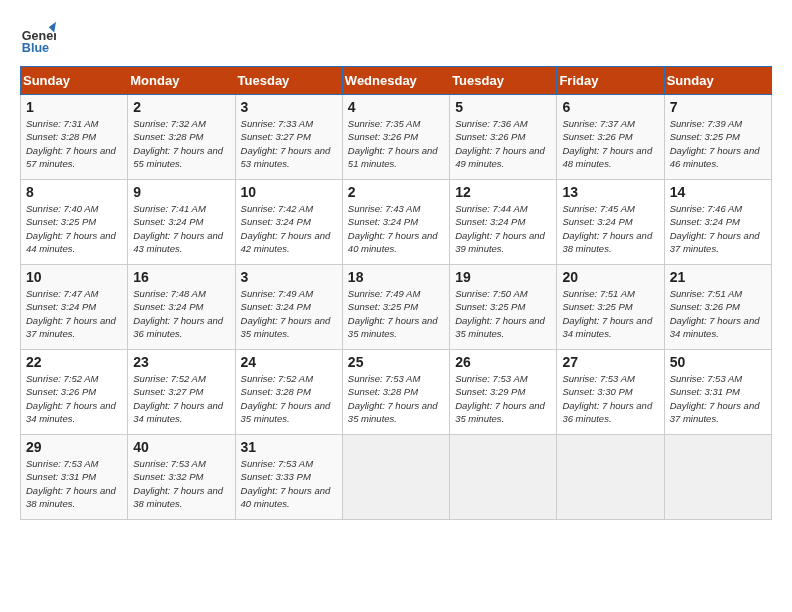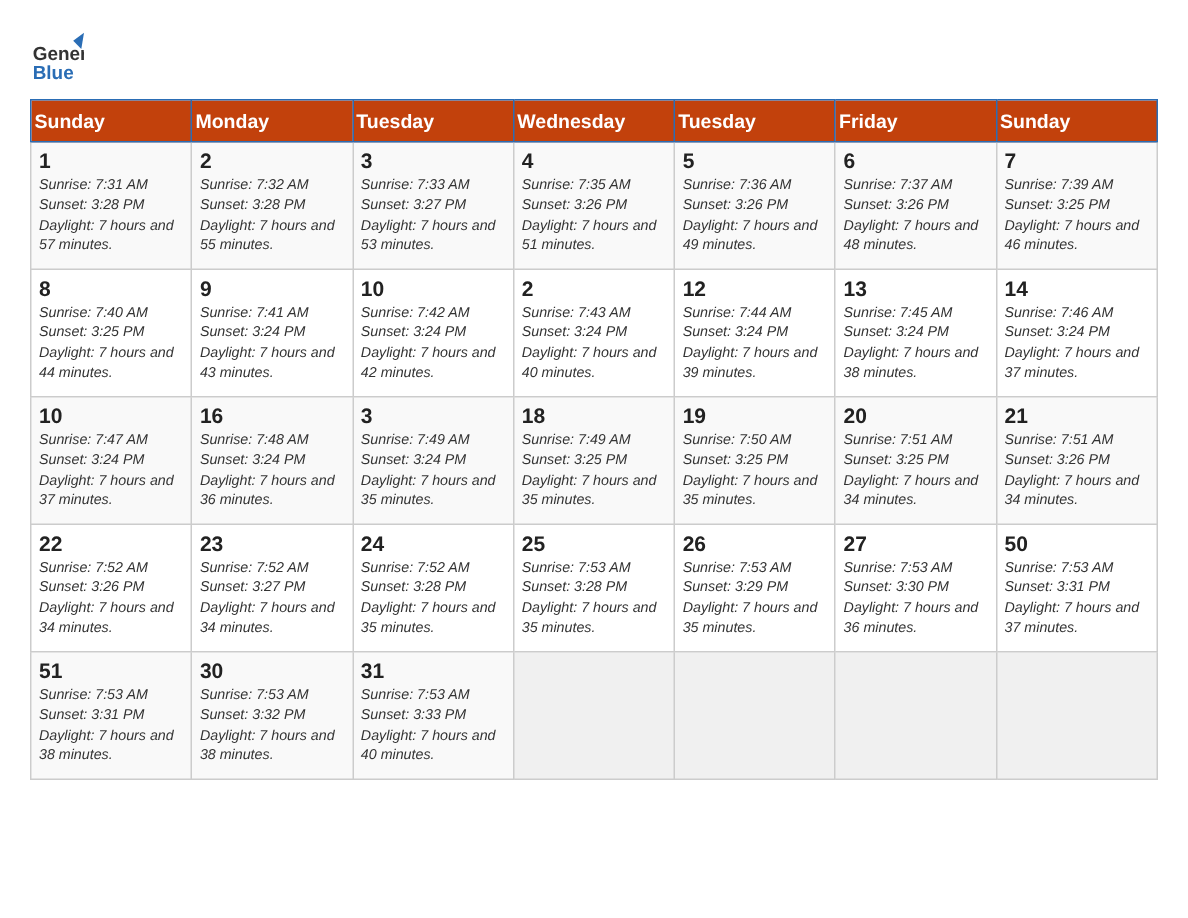--- a/index.html
+++ b/index.html
@@ -225,25 +225,25 @@
           <span class="day-num">27</span>
 <div class="cell-info">Sunrise: 7:53 AM<br>Sunset: 3:30 PM<br>Daylight: 7 hours and 36 minutes.</div>
         </td>
         <td>
           <span class="day-num">50</span>
 <div class="cell-info">Sunrise: 7:53 AM<br>Sunset: 3:31 PM<br>Daylight: 7 hours and 37 minutes.</div>
         </td>
       </tr>
       <tr>
         <td>
-          <span class="day-num">51</span>
+          <span class="day-num">29</span>
 <div class="cell-info">Sunrise: 7:53 AM<br>Sunset: 3:31 PM<br>Daylight: 7 hours and 38 minutes.</div>
         </td>
         <td>
-          <span class="day-num">30</span>
+          <span class="day-num">40</span>
 <div class="cell-info">Sunrise: 7:53 AM<br>Sunset: 3:32 PM<br>Daylight: 7 hours and 38 minutes.</div>
         </td>
         <td>
           <span class="day-num">31</span>
 <div class="cell-info">Sunrise: 7:53 AM<br>Sunset: 3:33 PM<br>Daylight: 7 hours and 40 minutes.</div>
         </td>
         <td class="empty-cell"></td>
         <td class="empty-cell"></td>
         <td class="empty-cell"></td>
         <td class="empty-cell"></td>

